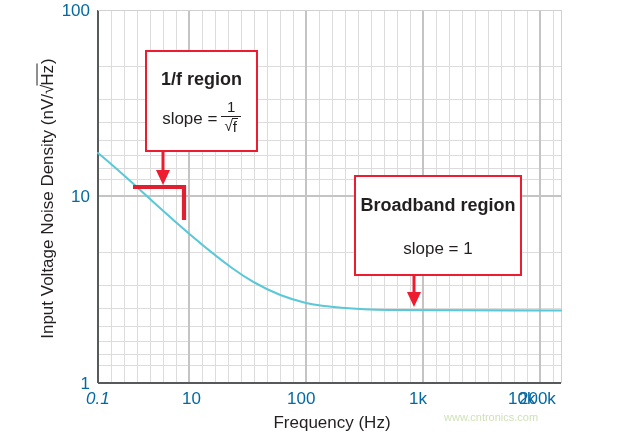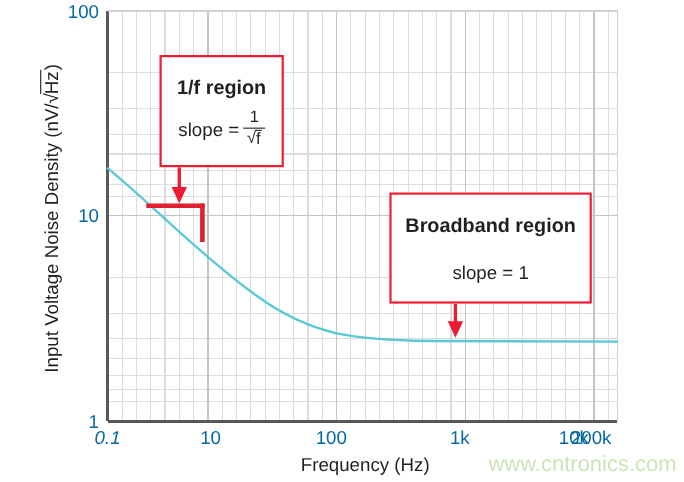--- a/index.html
+++ b/index.html
@@ -107,21 +107,21 @@
     left: 145px;
     top: 50px;
     width: 113px;
     height: 102px;
   }
   #callout-1f .callout-title { margin-top: 4px; }
   #callout-1f .callout-sub { margin-top: 12px; }
   #callout-broadband {
     left: 354px;
     top: 175px;
-    width: 184px;
+    width: 168px;
     height: 101px;
   }
   #callout-broadband .callout-title { margin-top: 2px; }
   #callout-broadband .callout-sub { margin-top: 26px; }
   
   .frac {
     display: inline-flex;
     flex-direction: column;
     align-items: center;
     justify-content: center;
@@ -149,21 +149,21 @@
     border-top: 1.3px solid #231f20;
     padding: 0 1px;
     margin-left: -1px;
   }
   
   #watermark {
     position: absolute;
     left: 444px;
     top: 412px;
     font-family: "Liberation Sans", sans-serif;
-    font-size: 20px;
+    font-size: 11px;
     color: #cfe2b8;
     white-space: nowrap;
     line-height: 1;
   }
 </style>
 </head>
 <body>
 
 <div id="chart-root">
 

